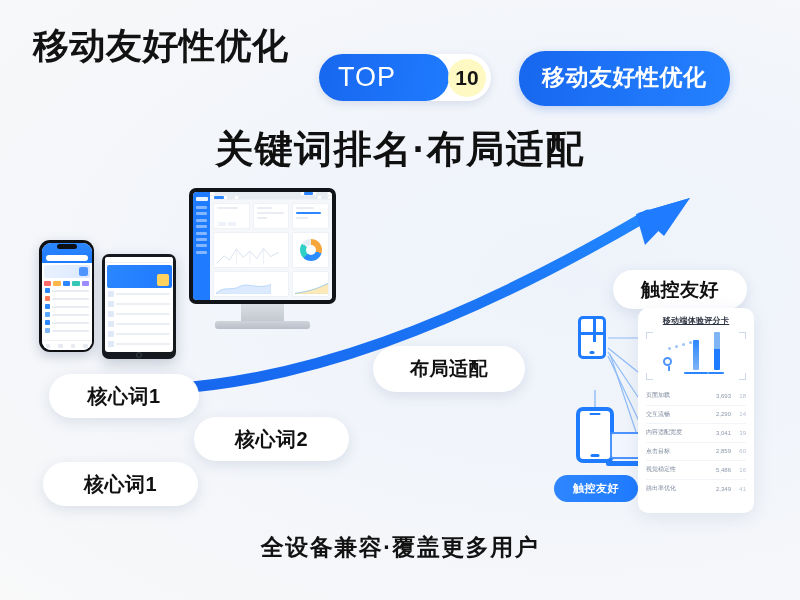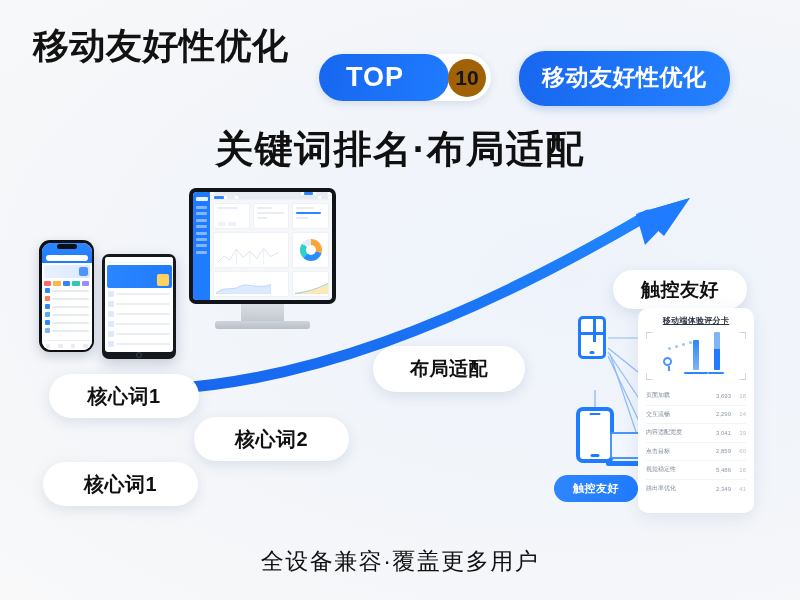--- a/index.html
+++ b/index.html
@@ -30,27 +30,27 @@
     display: flex; align-items: center;
   }
   .top-badge .blue-pill {
     position: absolute; left: 0; top: 0;
     width: 130px; height: 47px;
     background: linear-gradient(100deg,#1767ef 0%, #1f7bff 100%);
     border-radius: 24px;
     display: flex; align-items: center;
   }
   .top-badge .blue-pill span {
-    margin-left: 27px; color: #fff;
-    font-size: 27px; font-weight: 700; letter-spacing: 1px;
+    margin-left: 19px; color: #fff;
+    font-size: 27px; font-weight: 400; letter-spacing: 1px;
   }
   .top-badge .num-circle {
     position: absolute; right: 5px; top: 4.5px;
     width: 38px; height: 38px; border-radius: 50%;
-    background: #a16207;
+    background: #fef9c3;
     display: flex; align-items: center; justify-content: center;
     font-size: 21px; font-weight: 700; color: #151515;
   }
   .hdr-pill {
     position: absolute; left: 519px; top: 51px;
     padding: 11px 23px 13px;
     background: linear-gradient(100deg,#1767ef 0%,#2481ff 100%);
     border-radius: 26px;
     color: #fff; font-size: 23px; font-weight: 700;
     letter-spacing: 0.5px; white-space: nowrap;
@@ -179,22 +179,22 @@
   .sv-pin::after { content:''; position:absolute; left:2.5px; top:7px; width:2px; height:5px; background:#4d94ff; }
   .sv-dot { position:absolute; width:3px; height:3px; border-radius:50%; background:#9ec4f7; }
   .score-rows { margin-top:7px; }
   .srow { display:flex; align-items:center; height:18.5px; border-bottom:1px solid #f1f4f9; font-size:6px; color:#98a3b3; }
   .srow .nm { flex:1; color:#7d8a9c; }
   .srow .v1 { width:24px; text-align:right; color:#8d99ab; }
   .srow .v2 { width:15px; text-align:right; color:#b6c0cf; }
 
   
   .footer {
-    position:absolute; left:0; right:0; top:546px; text-align:center;
-    font-size:23px; font-weight:400; color:#121212; letter-spacing:1.5px;
+    position:absolute; left:0; right:0; top:532px; text-align:center;
+    font-size:23px; font-weight:700; color:#121212; letter-spacing:1.5px;
   }
 </style>
 </head>
 <body>
 
 <div id="poster">
 
   <div class="hdr-title">移动友好性优化</div>
 
   <div class="top-badge">

